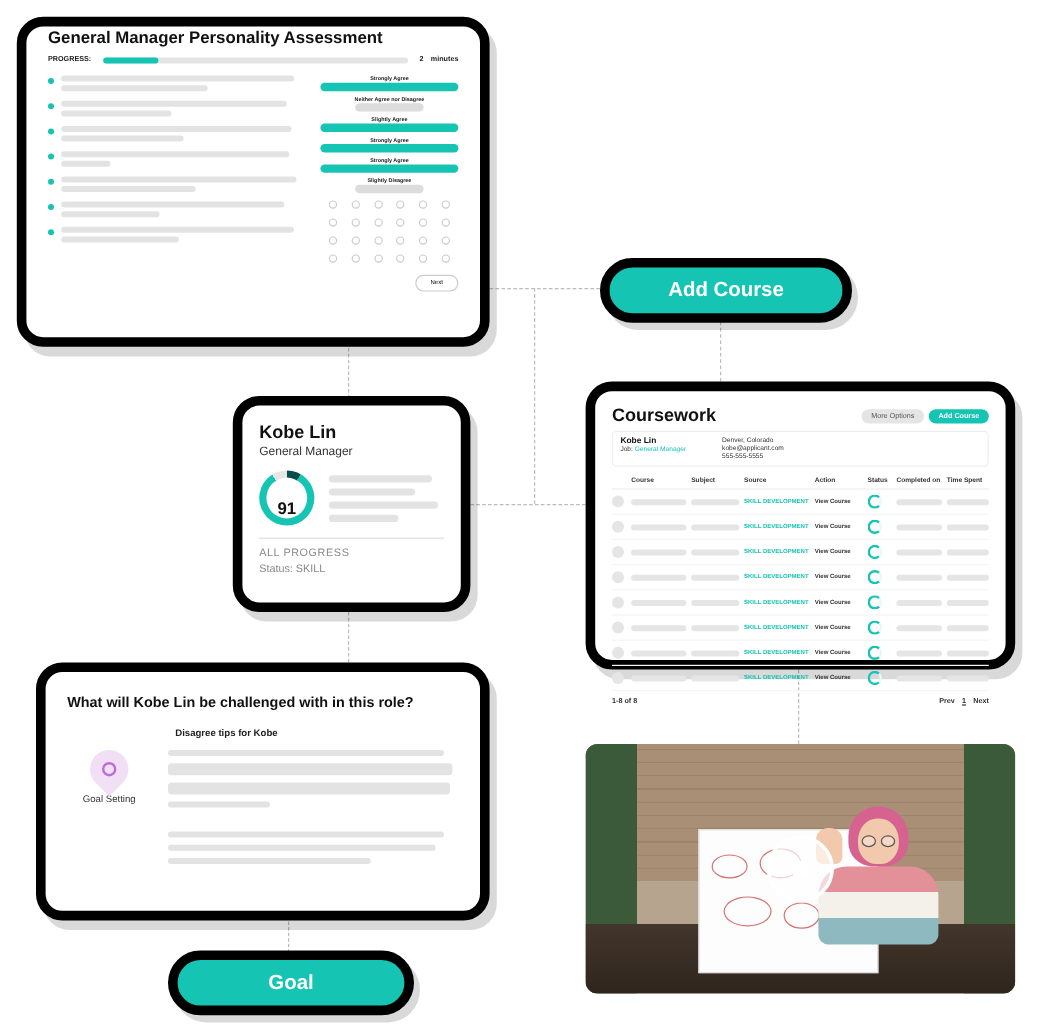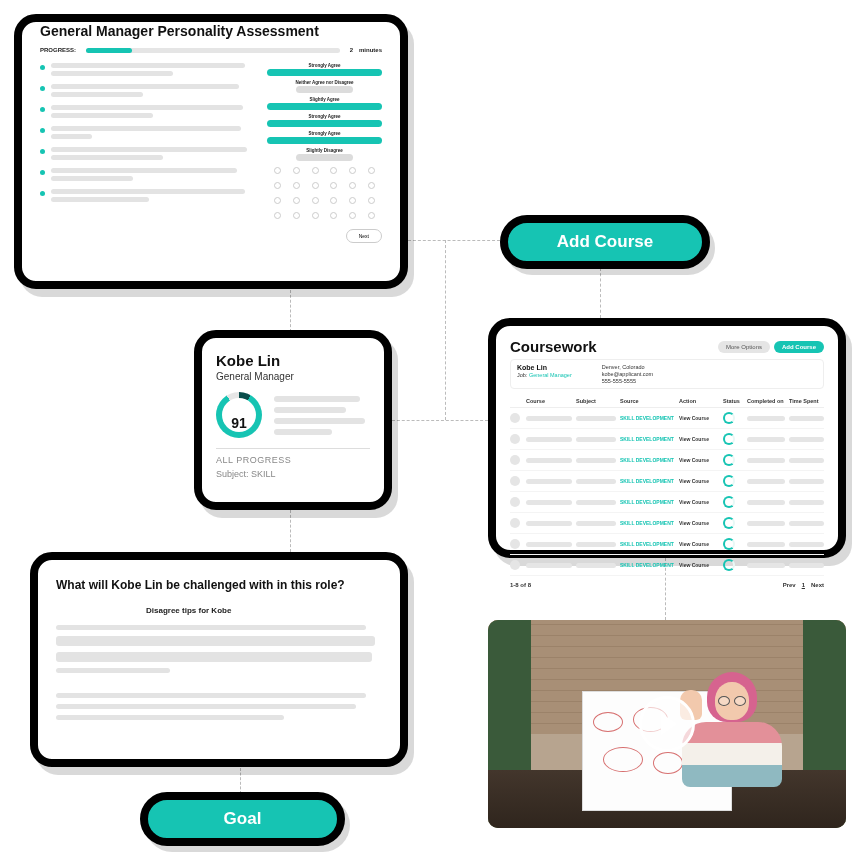--- a/index.html
+++ b/index.html
@@ -531,27 +531,31 @@
       </div>
     <div class="profile-lines">
       <div class="bar" style="width:90%; height:6px;"></div>
       <div class="bar" style="width:75%; height:6px;"></div>
       <div class="bar" style="width:95%; height:6px;"></div>
       <div class="bar" style="width:60%; height:6px;"></div>
     </div>
   </div>
   <hr>
   <div class="all-results">ALL PROGRESS</div>
-  <div class="status-line"><span>Subject: </span><span>SKILL</span></div>
+  <div class="status-line"><span>Status: </span><span>SKILL</span></div>
 </div>
 
 <div class="card challenges">
   <h3>What will Kobe Lin be challenged with in this role?</h3>
   <div class="coaching-label">Disagree tips for Kobe</div>
   <div class="challenge-body">
+    <div class="goal-icon-col">
+      <div class="goal-icon"></div>
+      <div class="goal-lbl">Goal Setting</div>
+    </div>
     <div class="challenge-lines">
       <div class="bar" style="width:95%"></div>
       <div class="bar" style="width:98%; height:10px;"></div>
       <div class="bar" style="width:97%; height:10px;"></div>
       <div class="bar" style="width:35%"></div>
       <div style="height:8px"></div>
       <div class="bar" style="width:95%"></div>
       <div class="bar" style="width:92%"></div>
       <div class="bar" style="width:70%"></div>
     </div>

